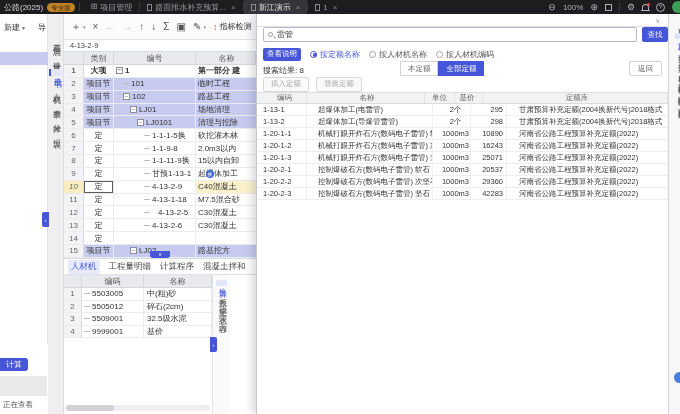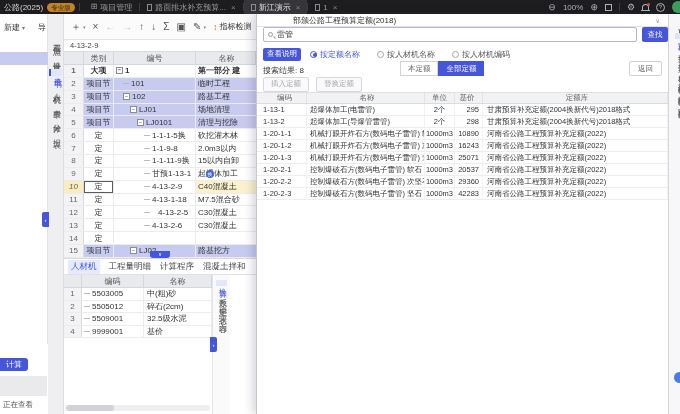--- a/index.html
+++ b/index.html
@@ -108,21 +108,21 @@
   .results-row { height:15px; display:flex; align-items:flex-end; padding:0 6px; color:#333; }
   .scope-group { display:flex; margin-left:96px;margin-top:8px; }
   .scope-tab { border:1px solid #d2d2d8; background:#fff; color:#666; font-size:7.5px; padding:1.5px 7px; font-family:inherit; }
   .scope-tab.active { background:#4556d9; color:#fff; border-color:#4556d9; }
   .back-btn { margin-left:auto; border:1px solid #d2d2d8; background:#fff; color:#666; font-size:7.5px; padding:1.5px 8px; border-radius:2px; font-family:inherit; }
   .actions-row { height:16px; display:flex; align-items:center; gap:7px; padding-left:6px; }
   .action-btn { border:1px solid #d8d8dc; background:#fafafa; color:#a7a7ad; font-size:7.5px; padding:1.5px 7px; border-radius:2px; font-family:inherit; }
   .res-table { font-size:7.5px; }
   .res-header { display:flex; height:12px; background:#f1f2f4; border-top:1px solid #e0e0e4; border-bottom:1px solid #dcdce0; color:#666; }
   .res-header > div { display:flex; align-items:center; justify-content:center; border-right:1px solid #e3e3e7; }
-  .res-row { display:flex; height:12px; border-bottom:1px solid #eeeef1; color:#333; }
+  .res-row { display:flex; height:12px; border-bottom:1px solid #eeeef1; color:#333;gap:8px; }
   .res-row > div { display:flex; align-items:center; overflow:hidden; white-space:nowrap; border-right:1px solid #f2f2f5; }
   .rc-code { width:50px; flex:none; padding-left:6px; }
   .rc-name { width:118px; flex:none; padding-left:3px; }
   .rc-unit { width:30px; flex:none; justify-content:center; }
   .rc-price { width:28px; flex:none; justify-content:flex-end; padding-right:3px; }
   .rc-lib { flex:1; padding-left:4px; }
 
   
   .right-strip { position:absolute; left:668px; top:14px; width:12px; height:400px; background:#f7f7f9; border-left:1px solid #d8d8dc; display:flex; flex-direction:column; align-items:flex-start; gap:8px; padding:8px 0 0 6px; overflow:hidden; }
   .right-tab { writing-mode:vertical-rl; text-orientation:upright; font-size:8px; color:#555; letter-spacing:1px; flex:none; }
@@ -419,33 +419,32 @@
       <div class="side-tab">内容</div>
     </div>
   <div class="bp-handle">›</div>
   <div class="bp-scroll">
       <div class="bp-thumb"></div>
     </div>
 </div>
 
 <div class="search-panel">
   <div class="lib-row">
-    <span>部颁公路工程预算定额(2018)</span>
     <span class="lib-caret">∨</span>
   </div>
   <div class="search-row">
     <div class="search-input">
       <span class="mag-ic"></span>
       <span>雷管</span>
     </div>
     <button class="find-btn">查找</button>
   </div>
   <div class="options-row">
     <button class="view-btn">查看说明</button>
-    <span id="radio-group" style="display:flex;gap:17px">
+    <span id="radio-group" style="display:flex;gap:9px">
         <span class="radio-opt checked">
           <span class="radio-c"></span>
           <span>按定额名称</span>
         </span>
         <span class="radio-opt">
           <span class="radio-c"></span>
           <span>按人材机名称</span>
         </span>
         <span class="radio-opt">
           <span class="radio-c"></span>

